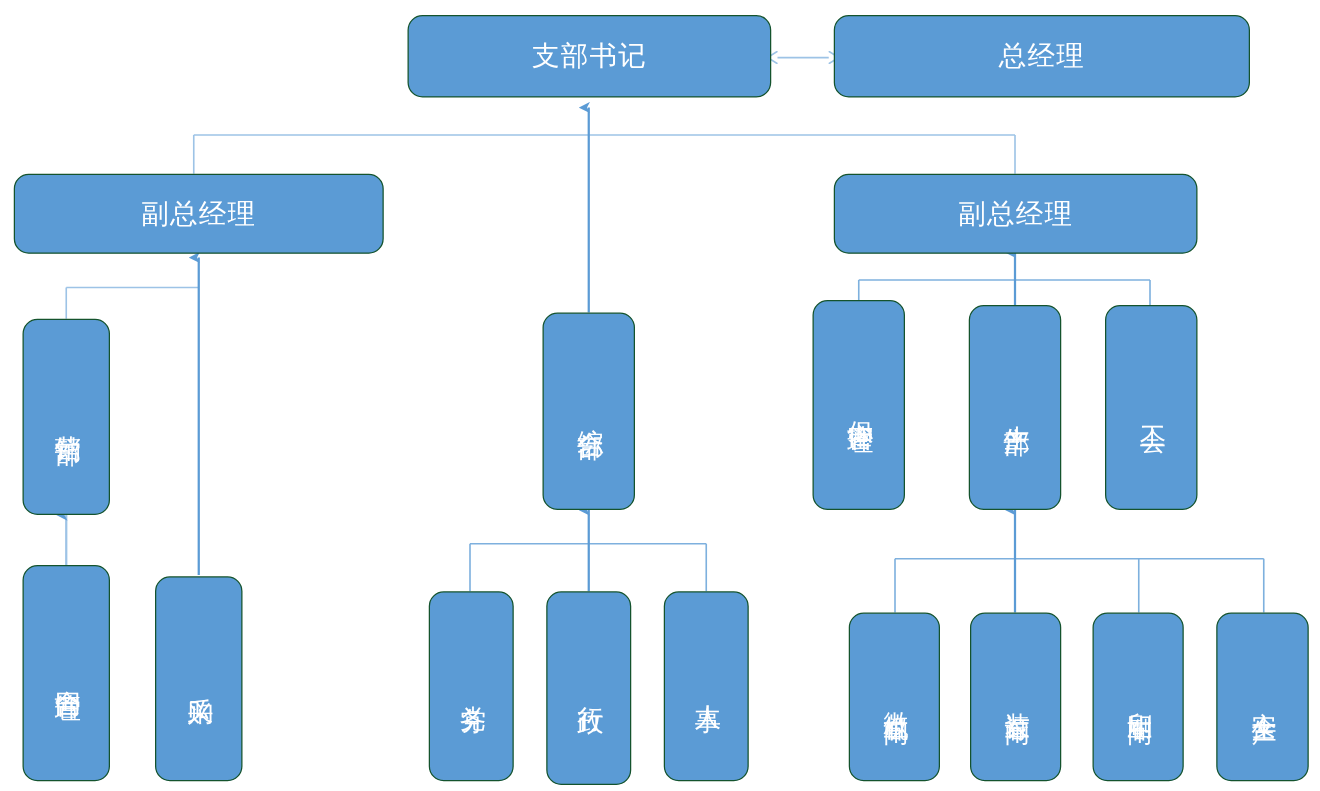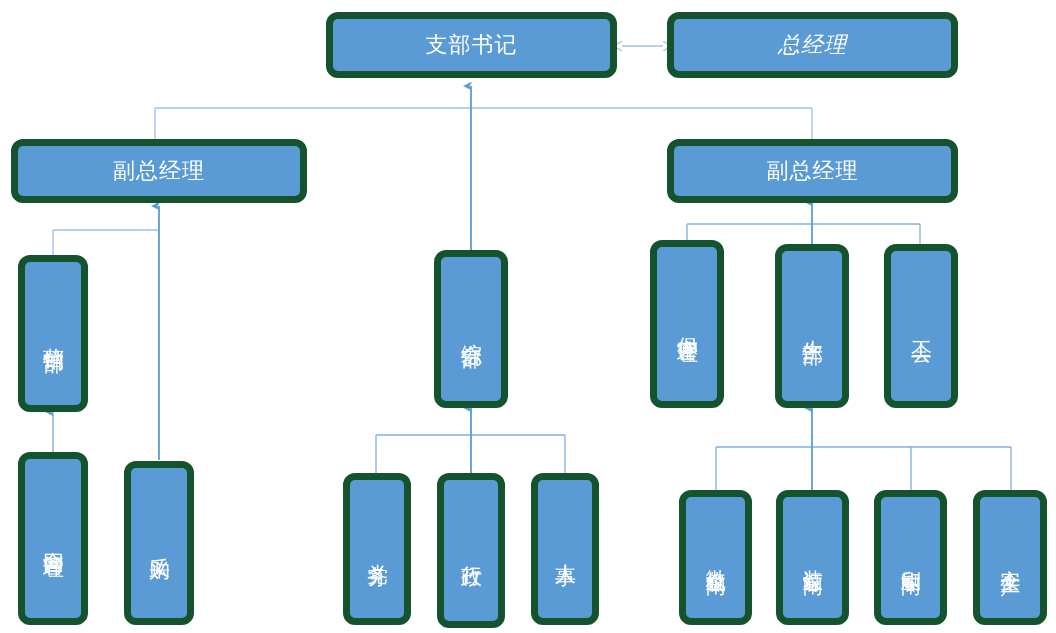--- a/index.html
+++ b/index.html
@@ -23,21 +23,21 @@
     left: 0;
     top: 0;
     width: 1056px;
     height: 633px;
     pointer-events: none;
   }
   .node {
     position: absolute;
     box-sizing: border-box;
     background: #5B9BD5;
-    border: 7px solid #14532d;
+    border: 1px solid #14532d;
     border-radius: 12px;
     color: #FFFFFF;
     display: flex;
     align-items: center;
     justify-content: center;
     text-align: center;
     line-height: 1.18;
     z-index: 2;
   }
   .node.horizontal {
@@ -117,21 +117,21 @@
       <line x1="911" y1="447" x2="911" y2="490" stroke="#7EB0DE" stroke-width="1.3"></line>
       <line x1="1011" y1="447" x2="1011" y2="490" stroke="#7EB0DE" stroke-width="1.3"></line>
       <line x1="812" y1="490" x2="812" y2="408" stroke="#5B9BD5" stroke-width="1.8" marker-end="url(#arrow-up)"></line>
     </g>
   </svg>
 
   <div class="node horizontal" style="left:326px; top:12px; width:291px; height:66px;">
     <span class="node-label">支部书记</span>
   </div>
 
-  <div class="node horizontal" style="left:667px; top:12px; width:291px; height:66px;font-style:italic;">
+  <div class="node horizontal" style="left:667px; top:12px; width:333px; height:66px;">
     <span class="node-label">总经理</span>
   </div>
 
   <div class="node horizontal" style="left:11px; top:139px; width:296px; height:64px;">
     <span class="node-label">副总经理</span>
   </div>
 
   <div class="node horizontal" style="left:667px; top:139px; width:291px; height:64px;">
     <span class="node-label">副总经理</span>
   </div>

